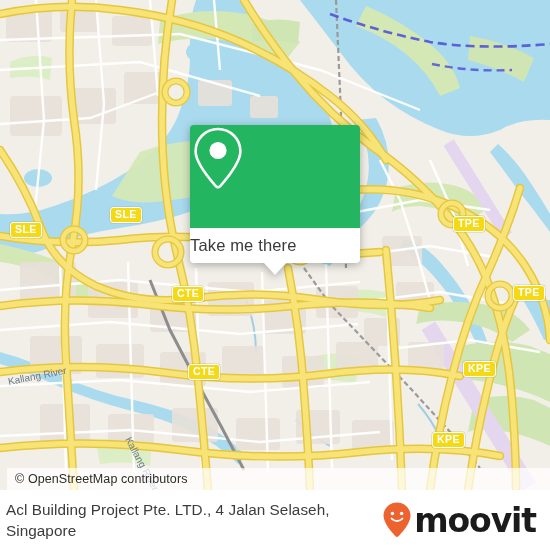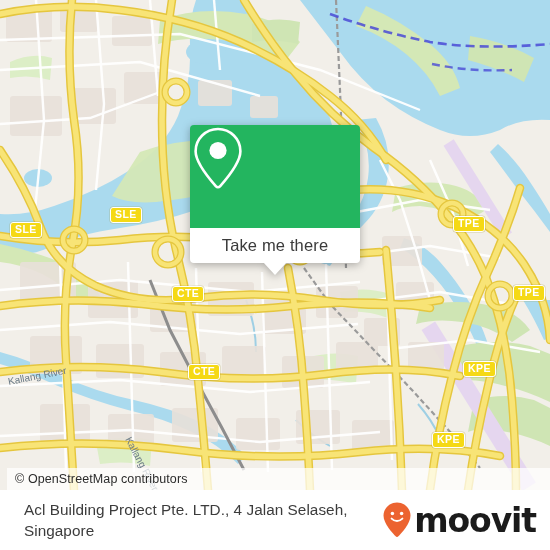--- a/index.html
+++ b/index.html
@@ -35,41 +35,41 @@
     filter:drop-shadow(0 2px 4px rgba(0,0,0,0.30));
   }
   .popup-head{
     height:103px;background:#23b55f;
     border-radius:4px 4px 0 0;
     display:flex;align-items:center;justify-content:center;
   }
   .popup-body{
     height:35px;background:#ffffff;
     border-radius:0 0 4px 4px;
-    display:flex;align-items:center;justify-content:center;
+    display:flex;align-items:center;justify-content:flex-start;
     position:relative;
   }
   .popup-label{
     font-size:16.5px;color:#3b3b3b;letter-spacing:.15px;
     white-space:nowrap;
   }
   .popup-tail{
     position:absolute;left:50%;bottom:-12px;margin-left:-12px;
     width:0;height:0;
     border-left:12px solid transparent;
     border-right:12px solid transparent;
     border-top:13px solid #ffffff;
   }
 
   
   #footer{
     position:absolute;left:0;top:490px;width:550px;height:60px;
     background:#ffffff;
     display:flex;align-items:center;
-    box-sizing:border-box;padding:0 14px 0 24px;
+    box-sizing:border-box;padding:0 14px 0 6px;
     z-index:50;
   }
   .footer-text{
     flex:1 1 auto;
     font-size:15.3px;line-height:21px;color:#3c3c3c;
     letter-spacing:.05px;padding-right:12px;
   }
   .brand{
     flex:0 0 auto;display:flex;align-items:center;gap:2px;
   }

